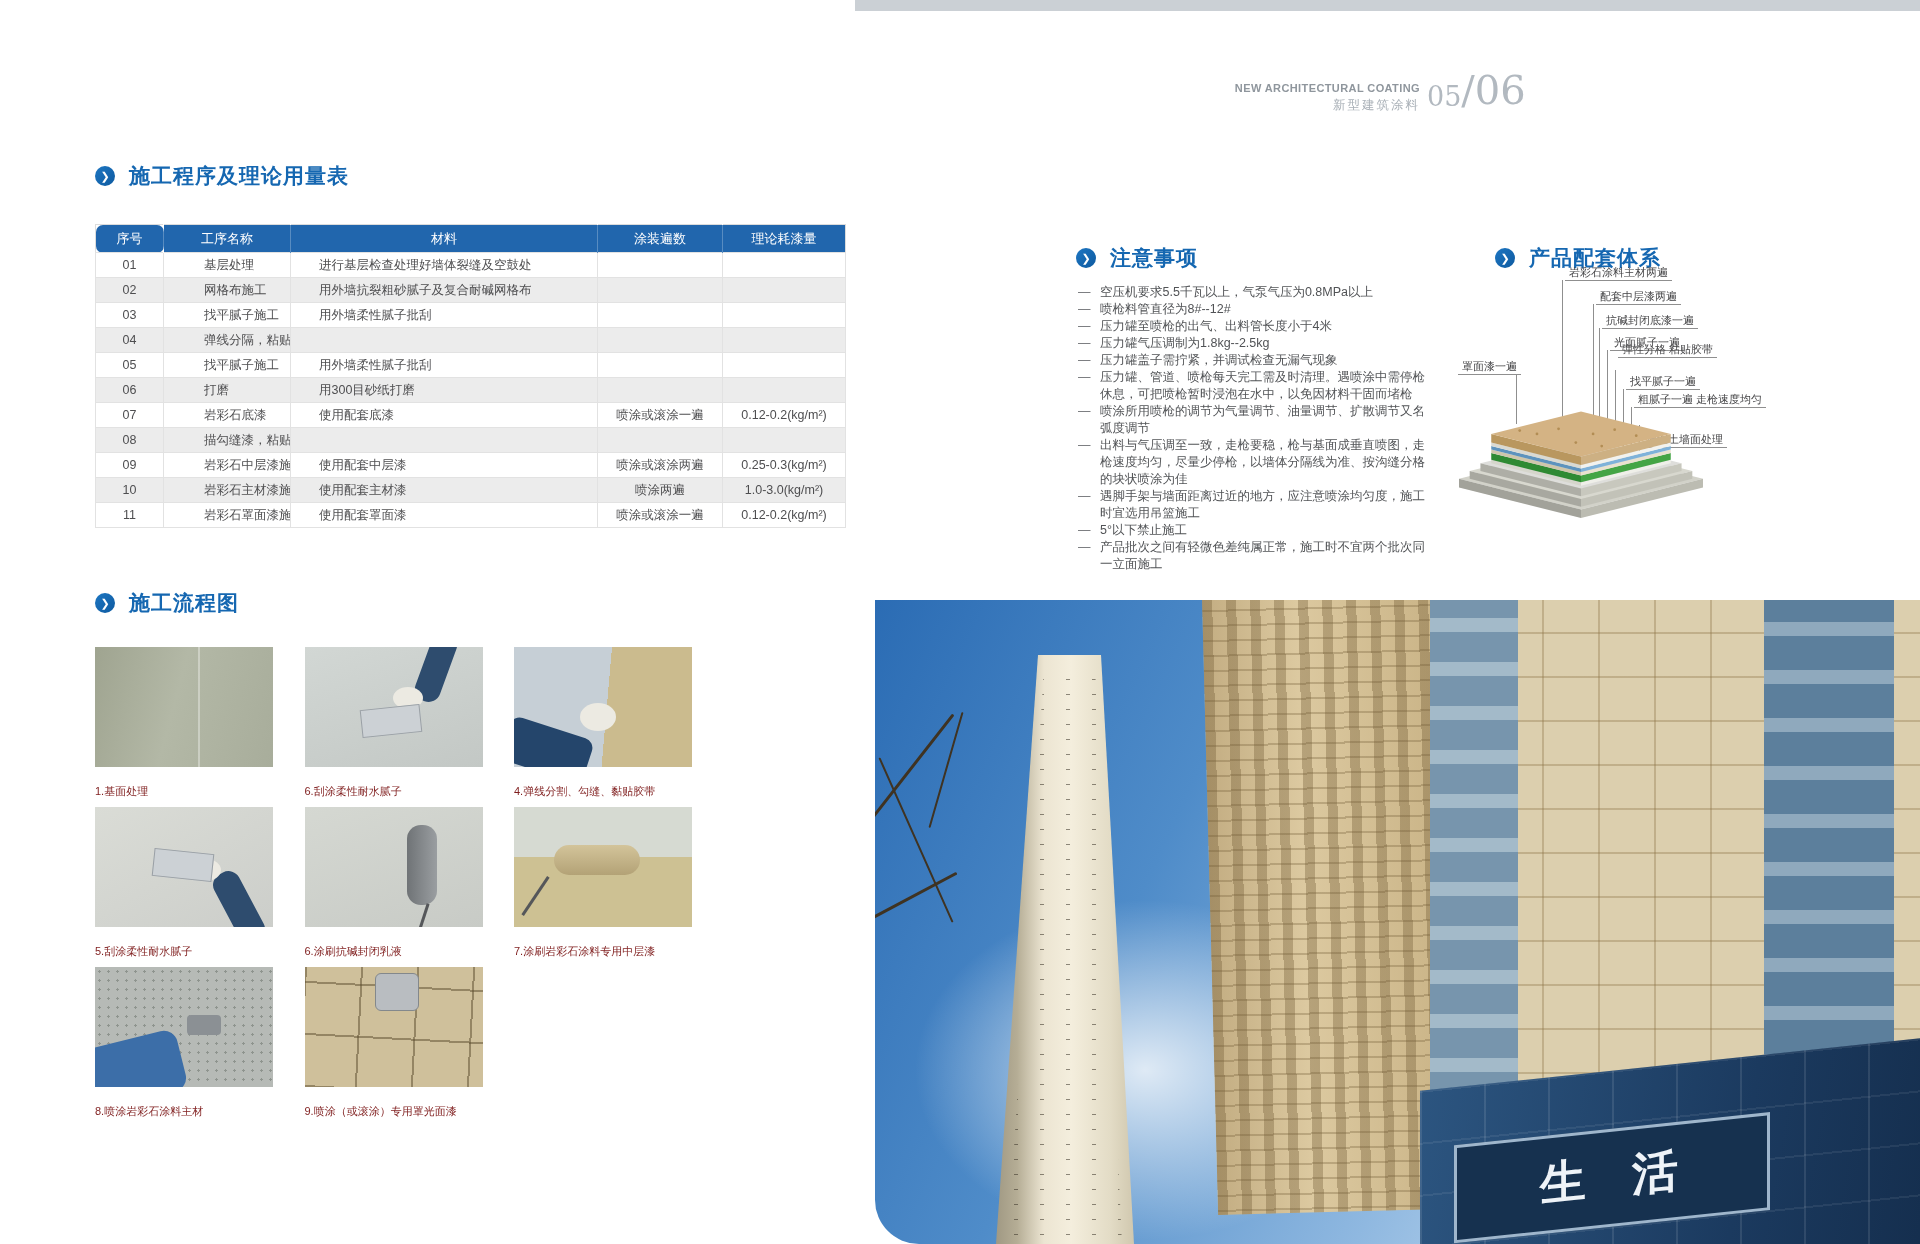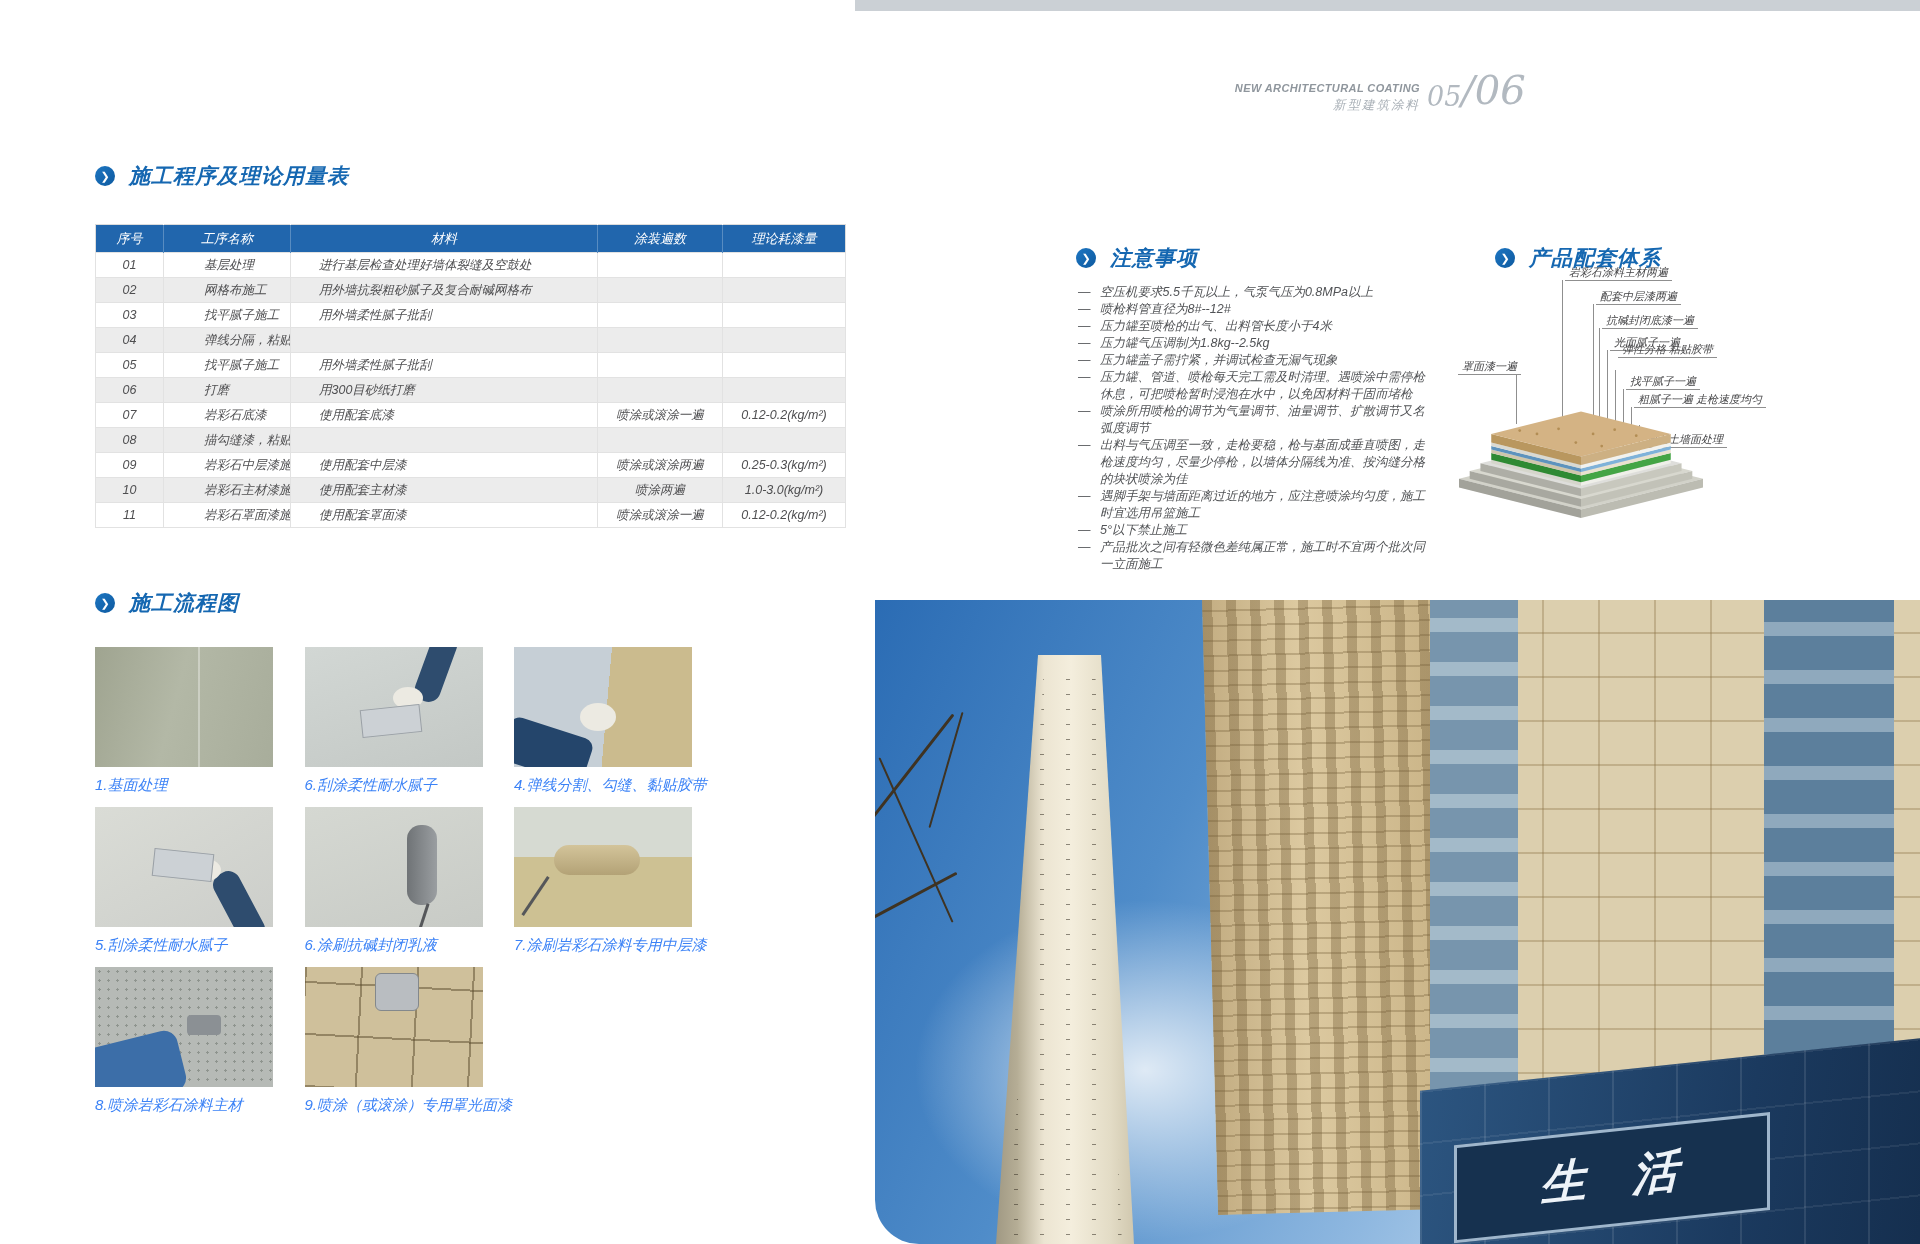--- a/index.html
+++ b/index.html
@@ -1,17 +1,17 @@
 <!DOCTYPE html>
 <html><head>
 <meta charset="utf-8">
 <style>
   html,body{margin:0;padding:0;background:#fff;}
   .page{position:relative;width:1920px;height:1244px;background:#ffffff;overflow:hidden;
-        font-family:"Liberation Sans","DejaVu Sans",sans-serif;color:#4e4e50;font-style:italic;}
+        font-family:"Liberation Sans","DejaVu Sans",sans-serif;color:#4e4e50;}
   
   .top-bar{position:absolute;left:855px;top:0;width:1065px;height:11px;background:#cbd0d5;}
   .hdr-titles{position:absolute;left:1080px;top:82px;width:340px;text-align:right;}
   .hdr-en{font-size:11px;font-weight:bold;color:#8f969d;letter-spacing:.4px;}
   .hdr-zh{font-size:12.5px;color:#a9b0b7;margin-top:3px;letter-spacing:2px;}
   .page-num{position:absolute;left:1427px;top:70px;display:flex;align-items:flex-end;
             font-family:"DejaVu Serif","Liberation Serif",serif;color:#b2b9c0;line-height:1;}
   .num-small{font-size:27px;}
   .num-large{font-size:40px;}
   
@@ -22,35 +22,35 @@
   .sec-title h2{margin:4px;font-size:21px;font-weight:bold;color:#1567b1;letter-spacing:1px;}
   #title-procedure{left:95px;top:158px;}
   #title-flow{left:95px;top:585px;}
   #title-notes{left:1076px;top:240px;}
   #title-system{left:1495px;top:240px;}
   
   table.proc{position:absolute;left:95px;top:224px;width:750px;border-collapse:collapse;table-layout:fixed;
              border:1px solid #dcdcdc;}
   table.proc thead th{background:#2166ad;color:#fff;font-size:13px;font-weight:500;height:25px;
                       border-left:1px solid rgba(255,255,255,.25);}
-  table.proc thead th:first-child{border-left:none;}
+  table.proc thead th:first-child{border-left:none;border-radius:7px;}
   table.proc td{height:22px;font-size:12.5px;color:#4e4e50;border:1px solid #e2e2e2;background:#fff;
                 white-space:nowrap;overflow:hidden;}
   table.proc tbody tr:nth-child(even) td{background:#ececec;}
   td.col0{text-align:center;}
   td.col1{padding-left:40px;}
   td.col2{padding-left:28px;}
   td.col3,td.col4{text-align:center;}
   
   .photo-grid{position:absolute;left:95px;top:647px;width:597px;display:grid;
               grid-template-columns:178px 178px 178px;justify-content:space-between;
               grid-template-rows:160px 160px 170px;}
   figure.photo{margin:0;position:relative;width:178px;}
   .img{position:relative;width:178px;height:120px;overflow:hidden;}
-  figcaption{margin-top:9px;font-size:15px;color:#3b82f6;white-space:nowrap;}
+  figcaption{margin-top:17px;font-size:11px;color:#7f1d1d;white-space:nowrap;}
   .arm{position:absolute;background:#2e4c6e;border-radius:12px;}
   .glove{position:absolute;background:#eceae2;border-radius:50%;}
   .trowel{position:absolute;background:#ccd1d5;border:1px solid #9aa0a5;}
   .i1{background:linear-gradient(105deg,#9fa490 0%,#b3b8a6 45%,#a8ad9b 100%);}
   .i1 .seam{position:absolute;left:58%;top:0;width:2px;height:100%;background:rgba(255,255,255,.35);}
   .i2{background:linear-gradient(180deg,#aeb4b2 0%,#c6cbc8 75%);}
   .i2 .band{position:absolute;bottom:-8px;left:-8px;width:116%;height:36px;background:#3e7db6;transform:rotate(-5deg);}
   .i3{background:linear-gradient(160deg,#d2d7d4,#c3c8c5);}
   .i4{background:linear-gradient(95deg,#c6cfd6 0 52%,#cbbb8e 52% 100%);}
   .i4 .sleeve{position:absolute;left:-10px;bottom:-6px;width:86px;height:46px;background:#24456b;border-radius:10px;transform:rotate(18deg);}

